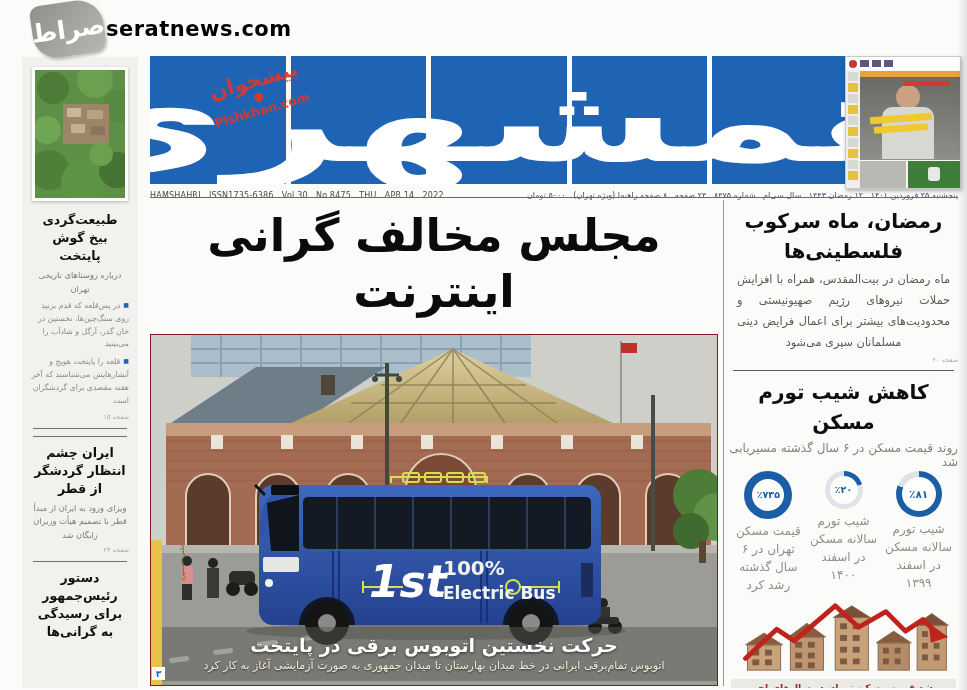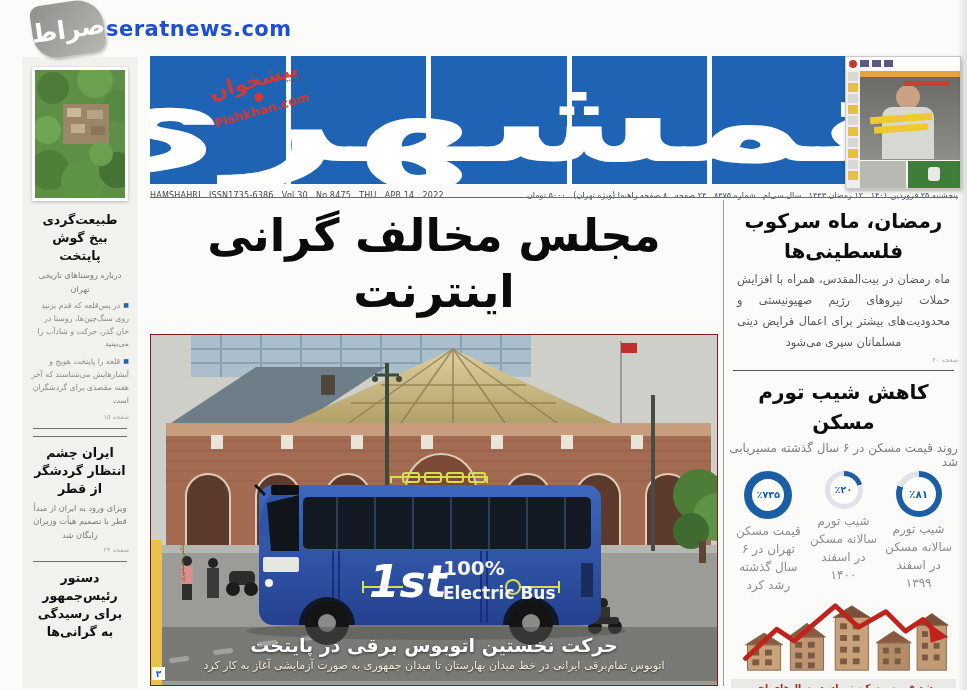--- a/index.html
+++ b/index.html
@@ -6,21 +6,21 @@
   body{width:967px;height:690px;font-family:"DejaVu Sans",sans-serif;background:#f2f2ef;}
   .canvas{position:relative;width:967px;height:690px;background:#fbfbf9;overflow:hidden;}
   .edge-shade{position:absolute;right:0;top:0;width:10px;height:100%;
     background:linear-gradient(to right,rgba(0,0,0,0),rgba(0,0,0,.10));}
 
   
   .serat{position:absolute;left:32px;top:2px;display:flex;align-items:center;gap:2px;z-index:30;}
   .serat-logo{width:72px;height:54px;background:linear-gradient(135deg,#8f8f8c,#b7b7b4);
     border-radius:10px 26px 12px 24px;transform:rotate(-8deg);display:flex;align-items:center;
     justify-content:center;color:#fff;font-weight:800;font-size:25px;box-shadow:1px 2px 3px rgba(0,0,0,.25);}
-  .serat-site{font-size:21px;font-weight:800;color:#1d4ed8;letter-spacing:.5px;
+  .serat-site{font-size:21px;font-weight:800;color:#000000;letter-spacing:.5px;
     text-shadow:0 1px 0 #fff,0 -1px 0 #fff;}
 
   
   .sidebar{position:absolute;left:22px;top:57px;width:116px;height:631px;background:#f1f1ee;
     padding:8px 9px;box-sizing:border-box;overflow:hidden;}
   .sb-thumb{width:90px;height:128px;margin:2px auto 10px;border:3px solid #fff;
     box-shadow:0 1px 3px rgba(0,0,0,.25);display:block;}
   .sb-title{font-size:12.5px;font-weight:800;color:#0f0f0f;text-align:center;line-height:1.45;margin:0 0 4px;}
   .sb-sub{font-size:8.3px;color:#7c7c78;text-align:center;line-height:1.6;margin:0 0 4px;}
   .sb-bullet{font-size:7.8px;color:#8b8b87;text-align:right;line-height:1.65;margin:0 0 5px;direction:rtl;}
@@ -149,21 +149,21 @@
         <rect x="56" y="56" width="14" height="9" fill="#8a765a"></rect>
       <circle cx="14" cy="100" r="20" fill="#4e8039"></circle>
         <circle cx="48" cy="112" r="22" fill="#5d9446"></circle>
       <circle cx="82" cy="100" r="18" fill="#467233"></circle>
         <circle cx="66" cy="84" r="12" fill="#6aa04f"></circle>
     </svg>
 
     <div>
       <h3 class="sb-title">طبیعت‌گردی بیخ گوش پایتخت</h3>
       <p class="sb-sub">درباره روستاهای تاریخی تهران</p>
-      <p class="sb-bullet">در پس‌قلعه که قدم بزنید روی سنگ‌چین‌ها، روستا در خان گذر، حرکت و شادآب را می‌بینید</p>
+      <p class="sb-bullet">در پس‌قلعه که قدم بزنید روی سنگ‌چین‌ها، نخستین در خان گذر، آرگل و شادآب را می‌بینید</p>
       <p class="sb-bullet">قلعه را پایتخت هویج و آبشارهایش می‌شناسند که آخر هفته مقصدی برای گردشگران است</p>
       <p class="pref">صفحه ۱۵</p>
     </div>
     <hr class="sb-hr">
 
     <hr class="sb-hr">
 
     <div>
       <h3 class="sb-title">ایران چشم انتظار گردشگر از قطر</h3>
       <p class="sb-sub">ویزای ورود به ایران از مبدأ قطر با تصمیم هیأت وزیران رایگان شد</p>

